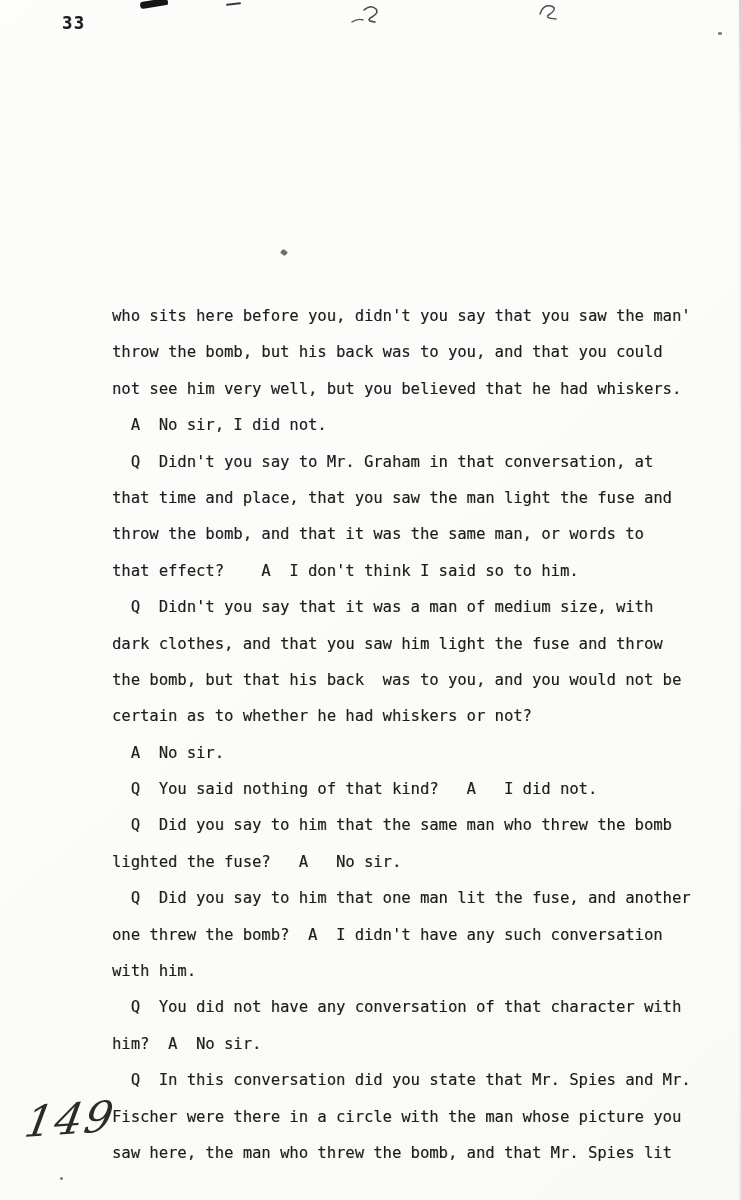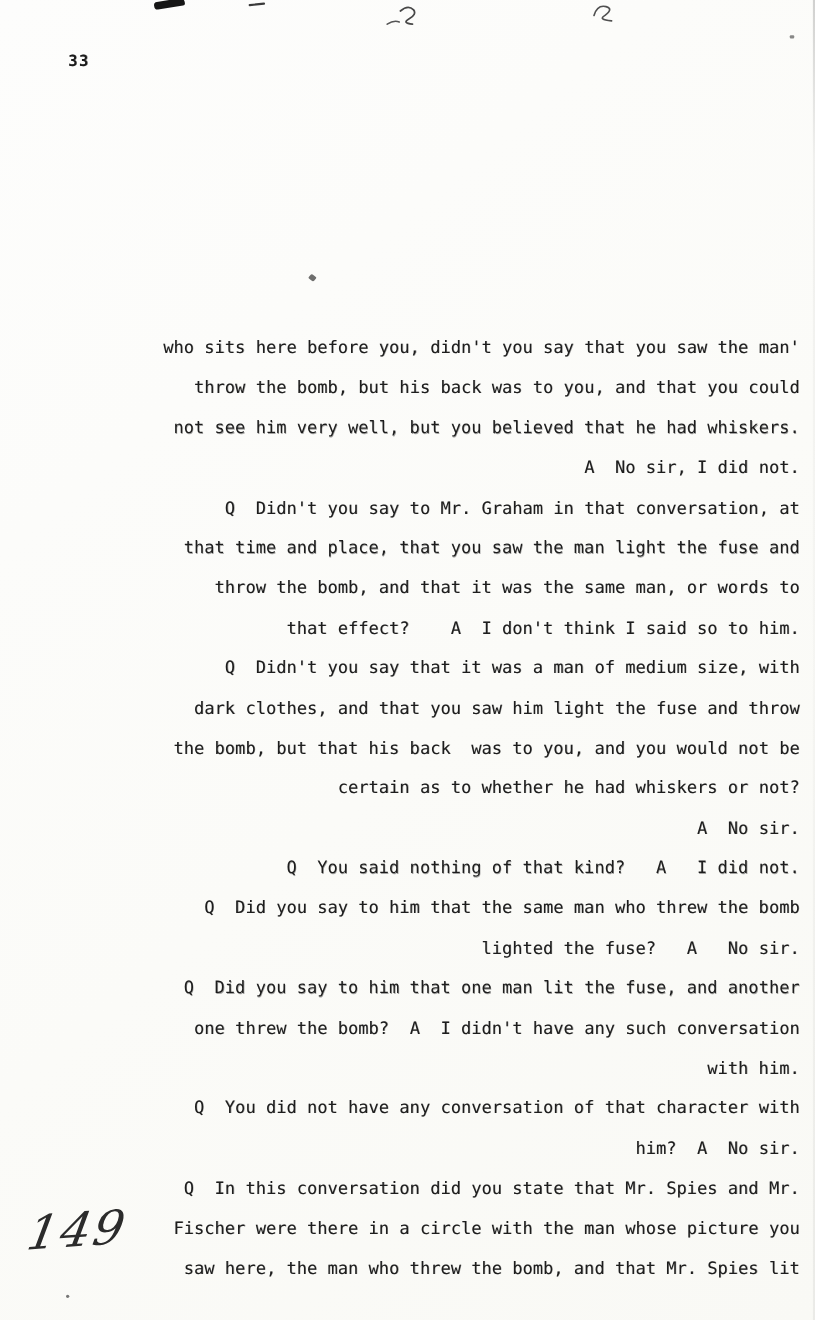--- a/index.html
+++ b/index.html
@@ -14,40 +14,39 @@
     background: #fbfbf9;
   }
   .page {
     position: absolute;
     inset: 0;
     background: linear-gradient(140deg, #fdfdfc 0%, #fbfbf8 55%, #f9f9f5 100%);
   }
   .page-number {
     position: absolute;
     left: 62px;
-    top: 48px;
+    top: 13px;
     font-family: "DejaVu Sans Mono", monospace;
-    font-size: 14px;
+    font-size: 17px;
     font-weight: bold;
     letter-spacing: 1.5px;
     color: #1b1b1b;
     text-shadow: 0.6px 0.4px 0 rgba(25,25,25,0.45);
   }
   .body-text {
     position: absolute;
     left: 112px;
     top: 298px;
     width: 615px;
     font-family: "DejaVu Sans Mono", monospace;
     font-size: 15.5px;
     line-height: 36.4px;
     color: #1d1d1d;
     white-space: pre;
     text-shadow: 0.5px 0.2px 0 rgba(30,30,30,0.4);
-    text-align: right;
   }
   .tline {
     height: 36.4px;
   }
   .handwritten {
     position: absolute;
     left: 26px;
     top: 1094px;
     font-family: "DejaVu Serif", serif;
     font-style: italic;

